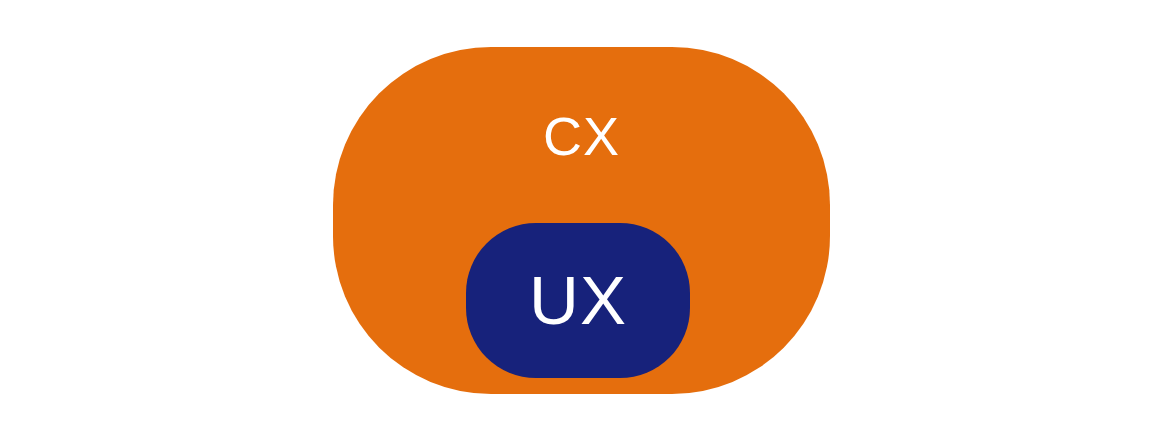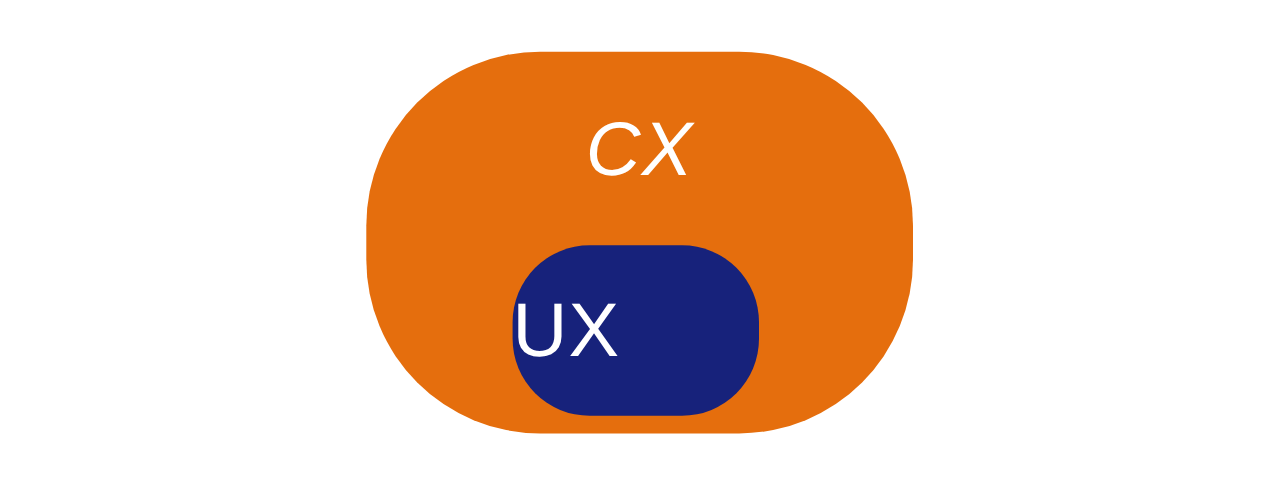--- a/index.html
+++ b/index.html
@@ -22,36 +22,36 @@
     width: 497px;
     height: 347px;
     border-radius: 158px;
   }
   .outer-label {
     position: absolute;
     top: 52px;
     left: 0;
     right: 0;
     text-align: center;
-    font-size: 69px;
+    font-size: 54px;
     line-height: 74px;
     font-weight: 300;
     letter-spacing: 1px;
     user-select: none;
-    font-style: italic;
   }
   .inner-shape {
     position: absolute;
     left: 133px;
     top: 176px;
     width: 224px;
     height: 155px;
     border-radius: 70px;
     display: flex;
     align-items: center;
+    justify-content: center;
   }
   .inner-label {
     font-size: 69px;
     line-height: 69px;
     font-weight: 300;
     letter-spacing: 1px;
     user-select: none;
   }
 </style>
 </head>

